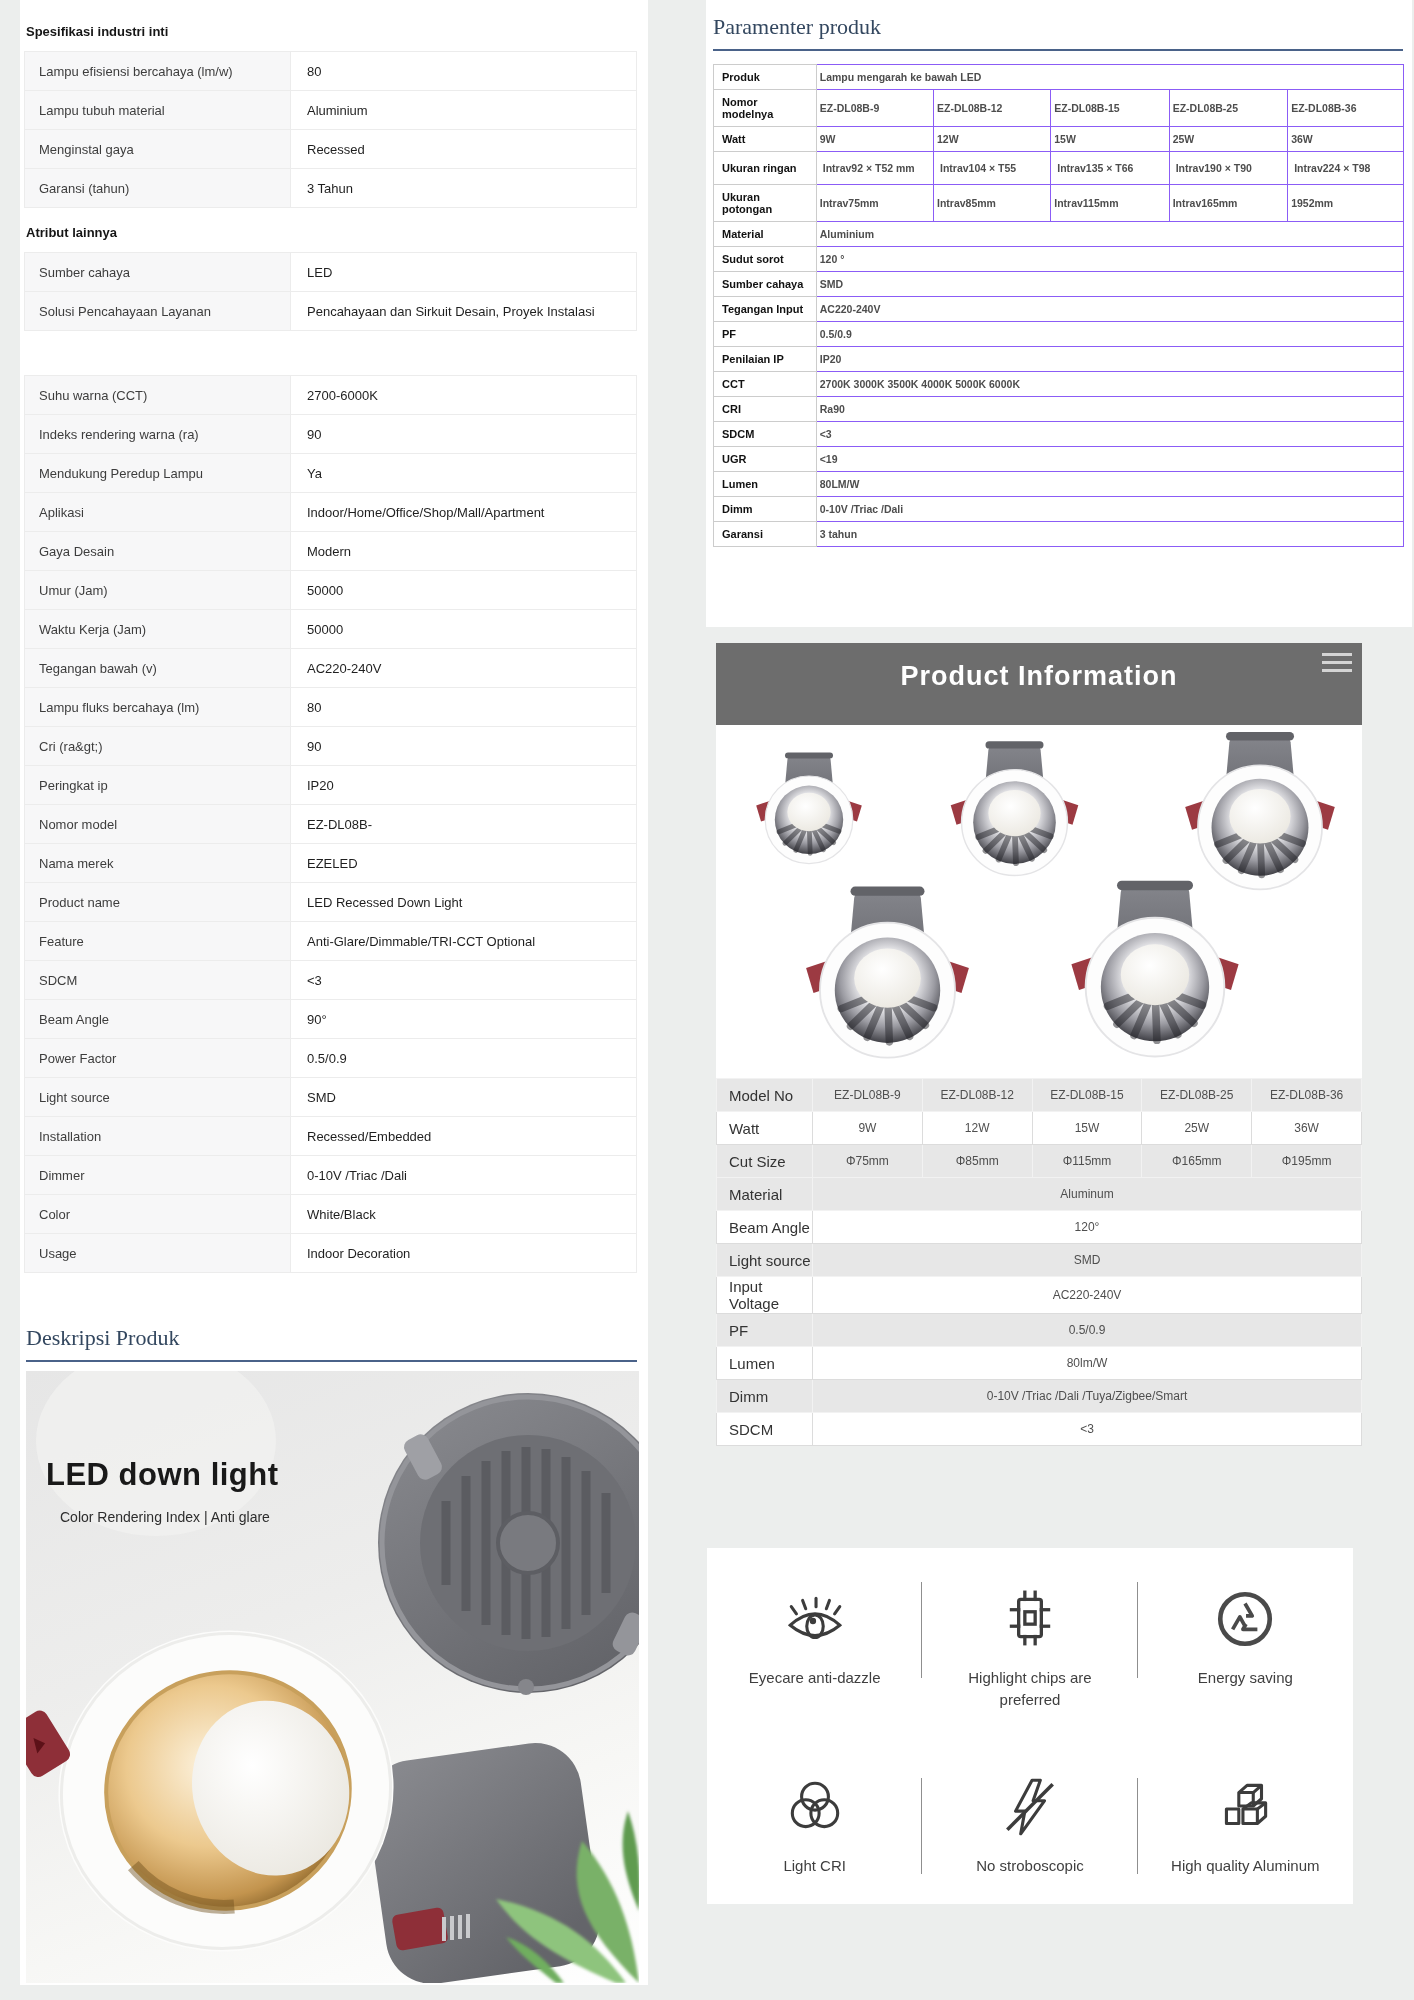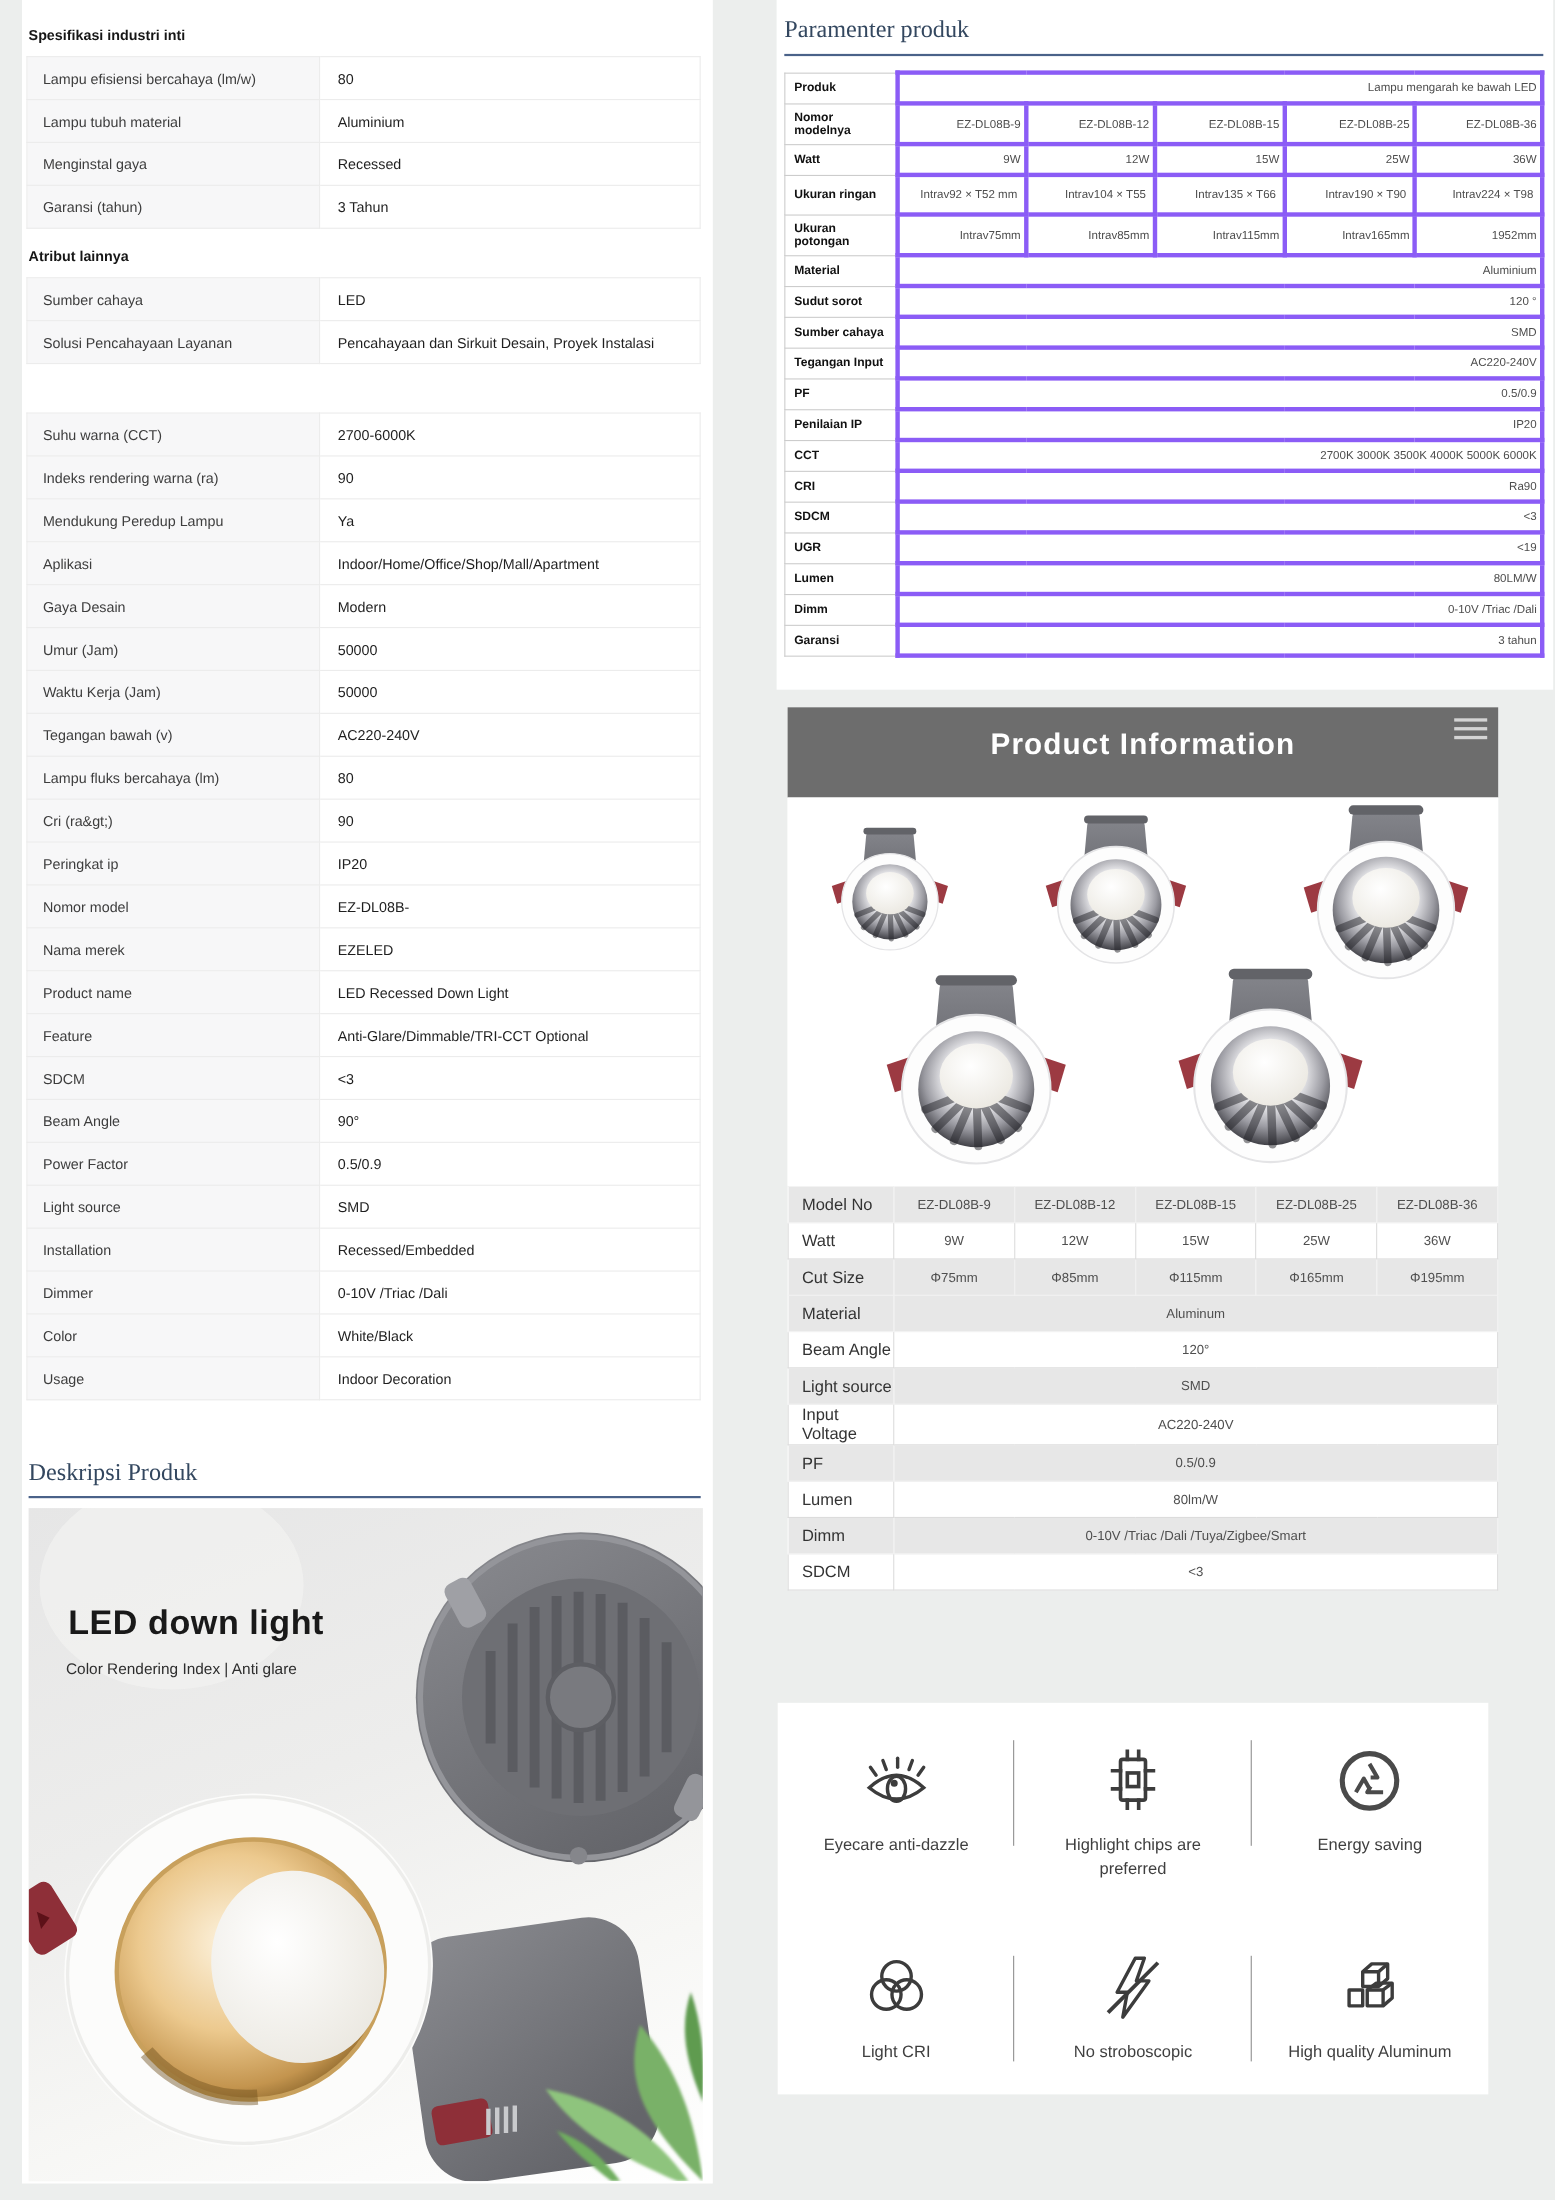--- a/index.html
+++ b/index.html
@@ -15,32 +15,32 @@
   .kv-table td{border:1px solid #ececec;height:39px;box-sizing:border-box;}
   .kv-table td.k{background:#f7f7f8;width:266px;padding-left:14px;color:#3d3d3d;}
   .kv-table td.v{padding-left:16px;color:#1f1f1f;}
   .gap-row{height:44px;}
 
   .serif-title{font-family:"Liberation Serif",serif;font-weight:normal;font-size:22px;color:#33475f;
                margin:52px 0 0 2px;width:611px;padding-bottom:9px;border-bottom:2px solid #4a6289;}
   .desc-image{position:relative;width:613px;height:612px;margin:9px 0 0 2px;overflow:hidden;
               background:linear-gradient(160deg,#e6e6e6 0%,#ededec 40%,#f7f7f5 72%,#ffffff 100%);}
   .desc-image svg.photo{position:absolute;left:0;top:0;}
-  .desc-heading{position:absolute;left:36px;top:86px;font-size:31px;font-weight:bold;color:#191919;letter-spacing:.5px;}
+  .desc-heading{position:absolute;left:20px;top:86px;font-size:31px;font-weight:bold;color:#191919;letter-spacing:.5px;}
   .desc-subheading{position:absolute;left:34px;top:138px;font-size:14px;color:#2d2d2d;}
 
   
   .right-col{position:absolute;left:689px;top:0;width:706px;height:2000px;}
   .param-block{position:absolute;left:17px;top:0;width:706px;height:627px;background:#fff;
                box-sizing:border-box;padding:14px 8px 0 7px;}
   .param-block .serif-title{margin:0;width:690px;}
   .param-table{border-collapse:collapse;margin-top:13px;table-layout:fixed;}
   .param-table th{width:100px;text-align:left;padding:6px 4px 6px 8px;font-weight:bold;font-size:11px;color:#111;
                   border:1px solid #ccc;background:#fff;}
-  .param-table td{width:118px;text-align:right;font-size:10.5px;color:#4d4d4d;border:4px solid #8b5cf6;padding:6px 3px;}
+  .param-table td{width:118px;text-align:left;font-size:10.5px;color:#4d4d4d;border:1px solid #8b5cf6;padding:6px 3px;font-weight:bold;}
   .param-table tr.tall td{padding:10px 6px;}
 
   .pi-block{position:absolute;left:27px;top:643px;width:646px;background:#fff;}
   .pi-header{position:relative;height:82px;background:#6d6d6d;display:flex;align-items:center;justify-content:center;}
   .pi-header .pi-title{font-size:27px;font-weight:bold;color:#fff;letter-spacing:1px;margin-bottom:16px;}
   .hamburger{position:absolute;right:10px;top:10px;width:30px;cursor:pointer;}
   .hamburger span{display:block;height:3px;background:#d4d4d4;margin-bottom:5px;}
   .pi-images{position:relative;height:353px;background:#fff;}
   .pi-images svg.dl{position:absolute;}
   .pi-table{width:646px;border-collapse:collapse;table-layout:fixed;}

